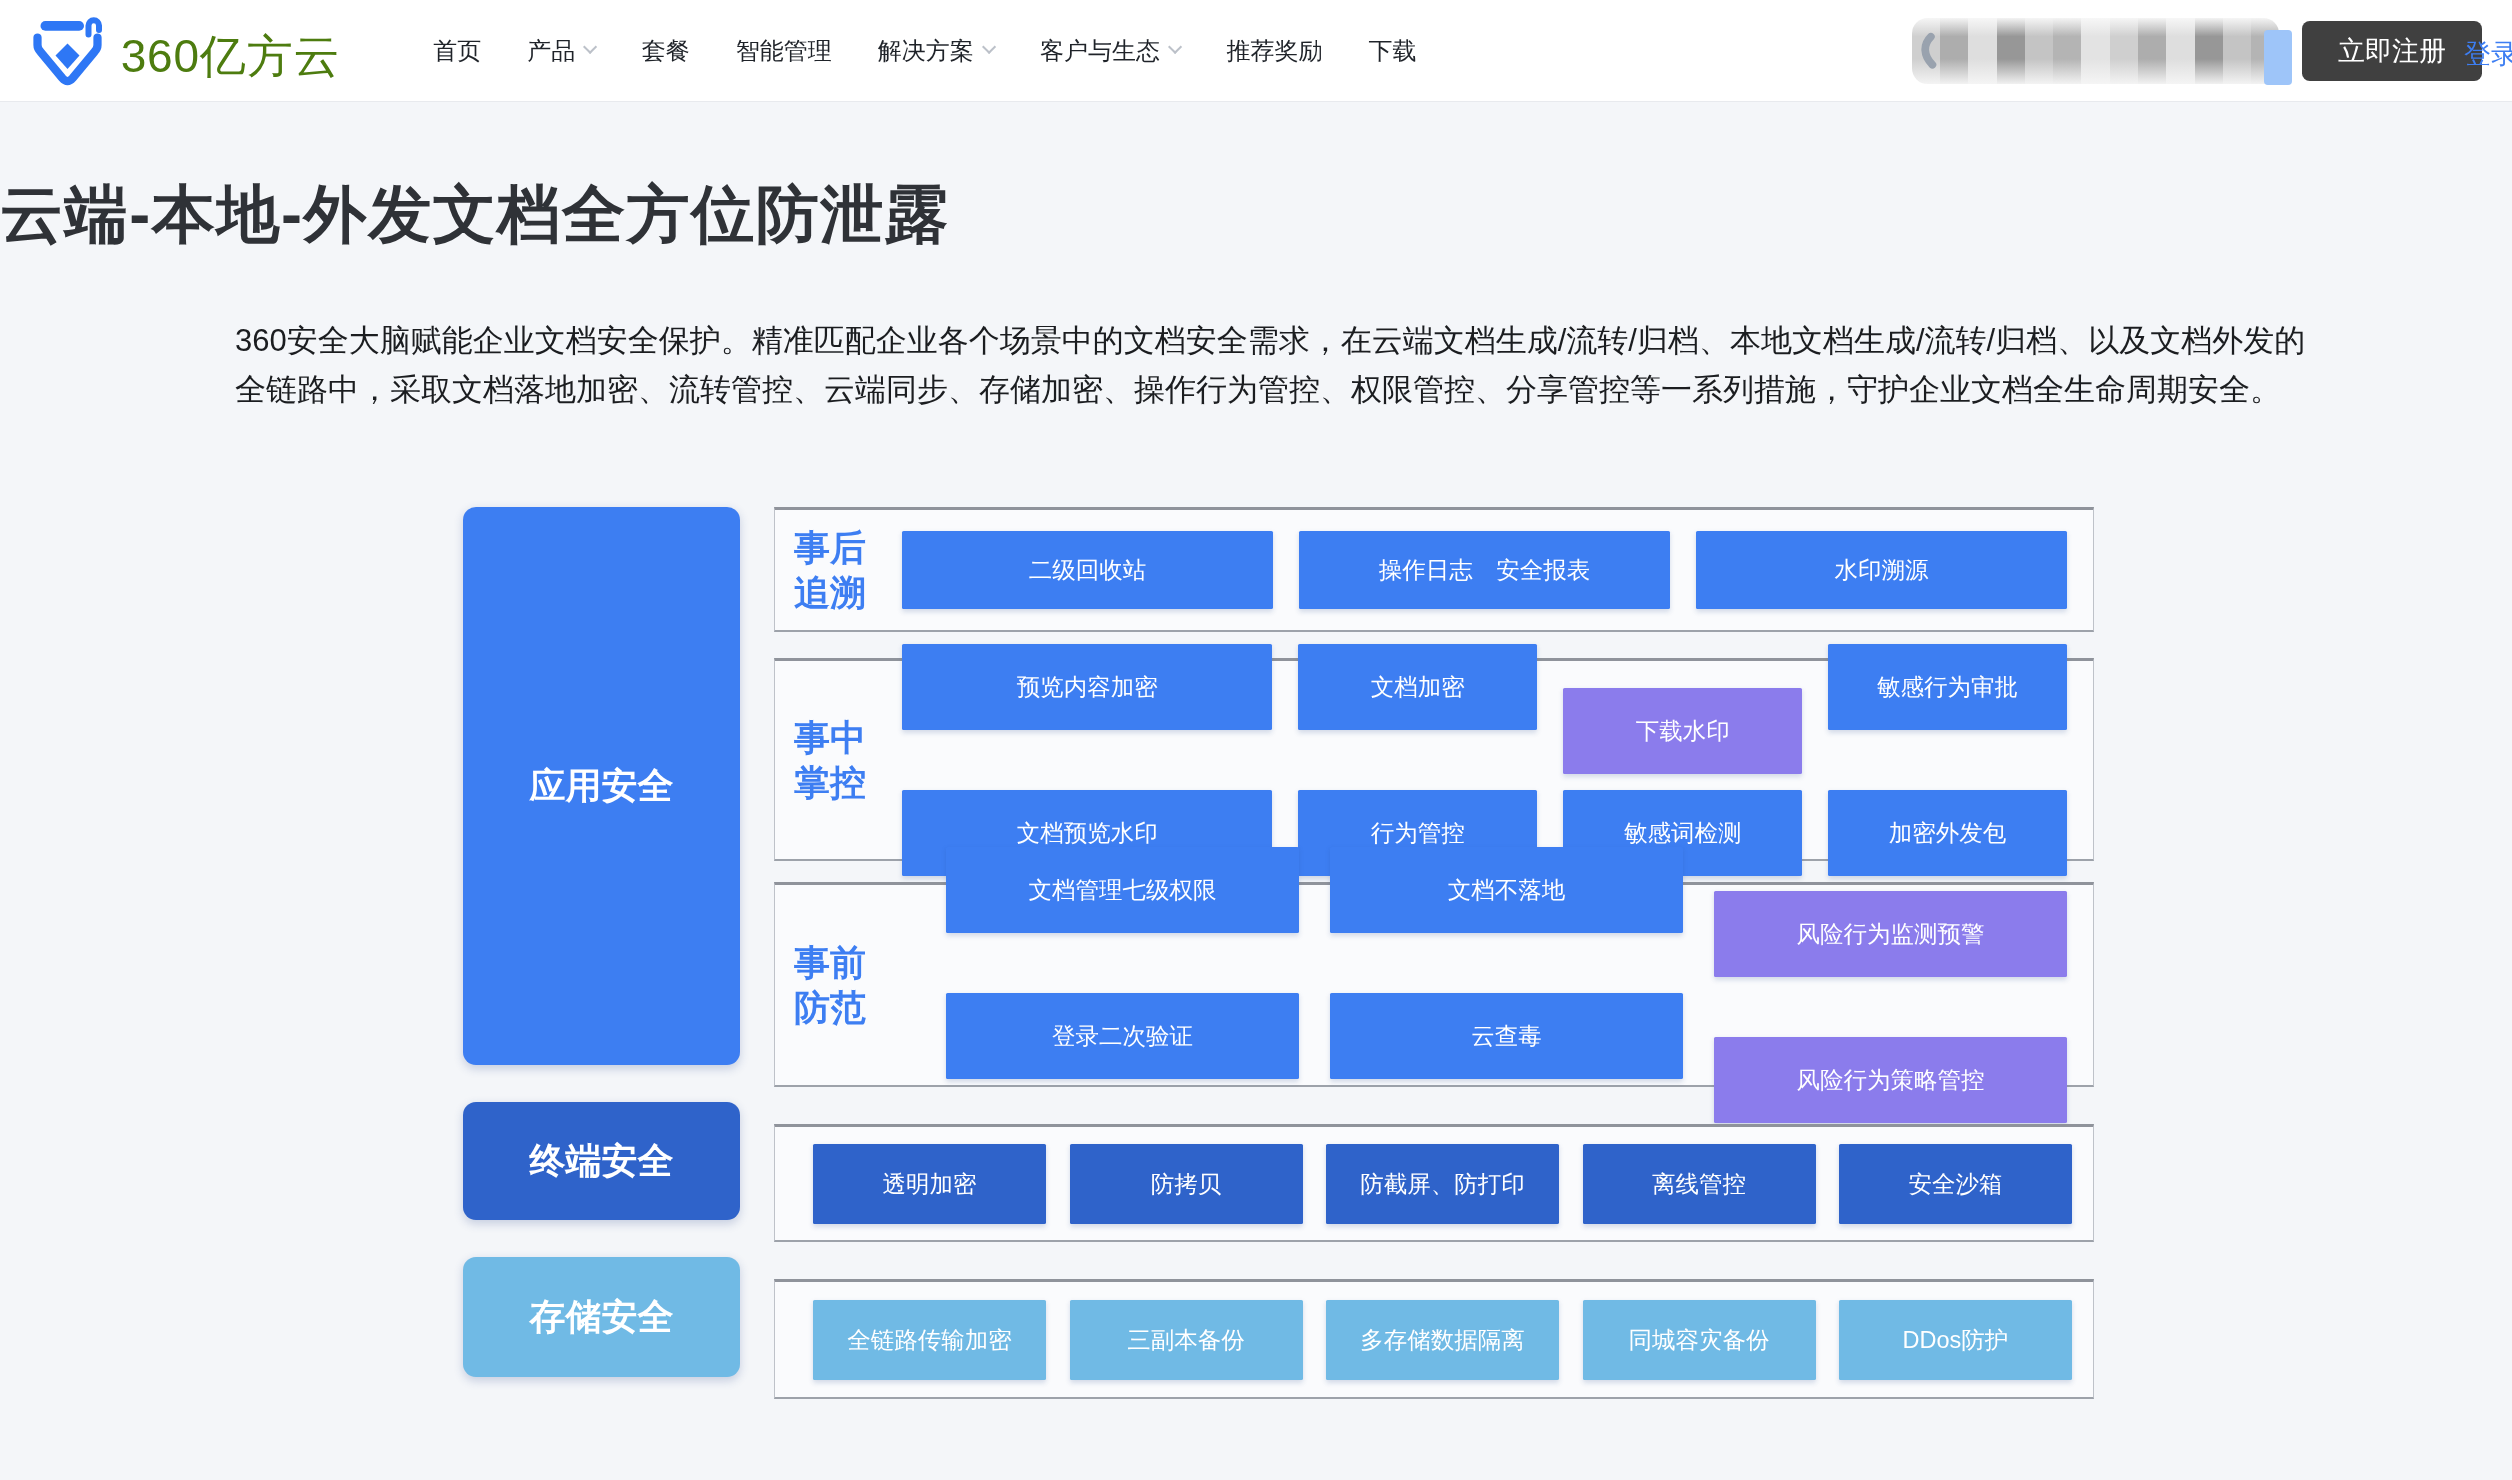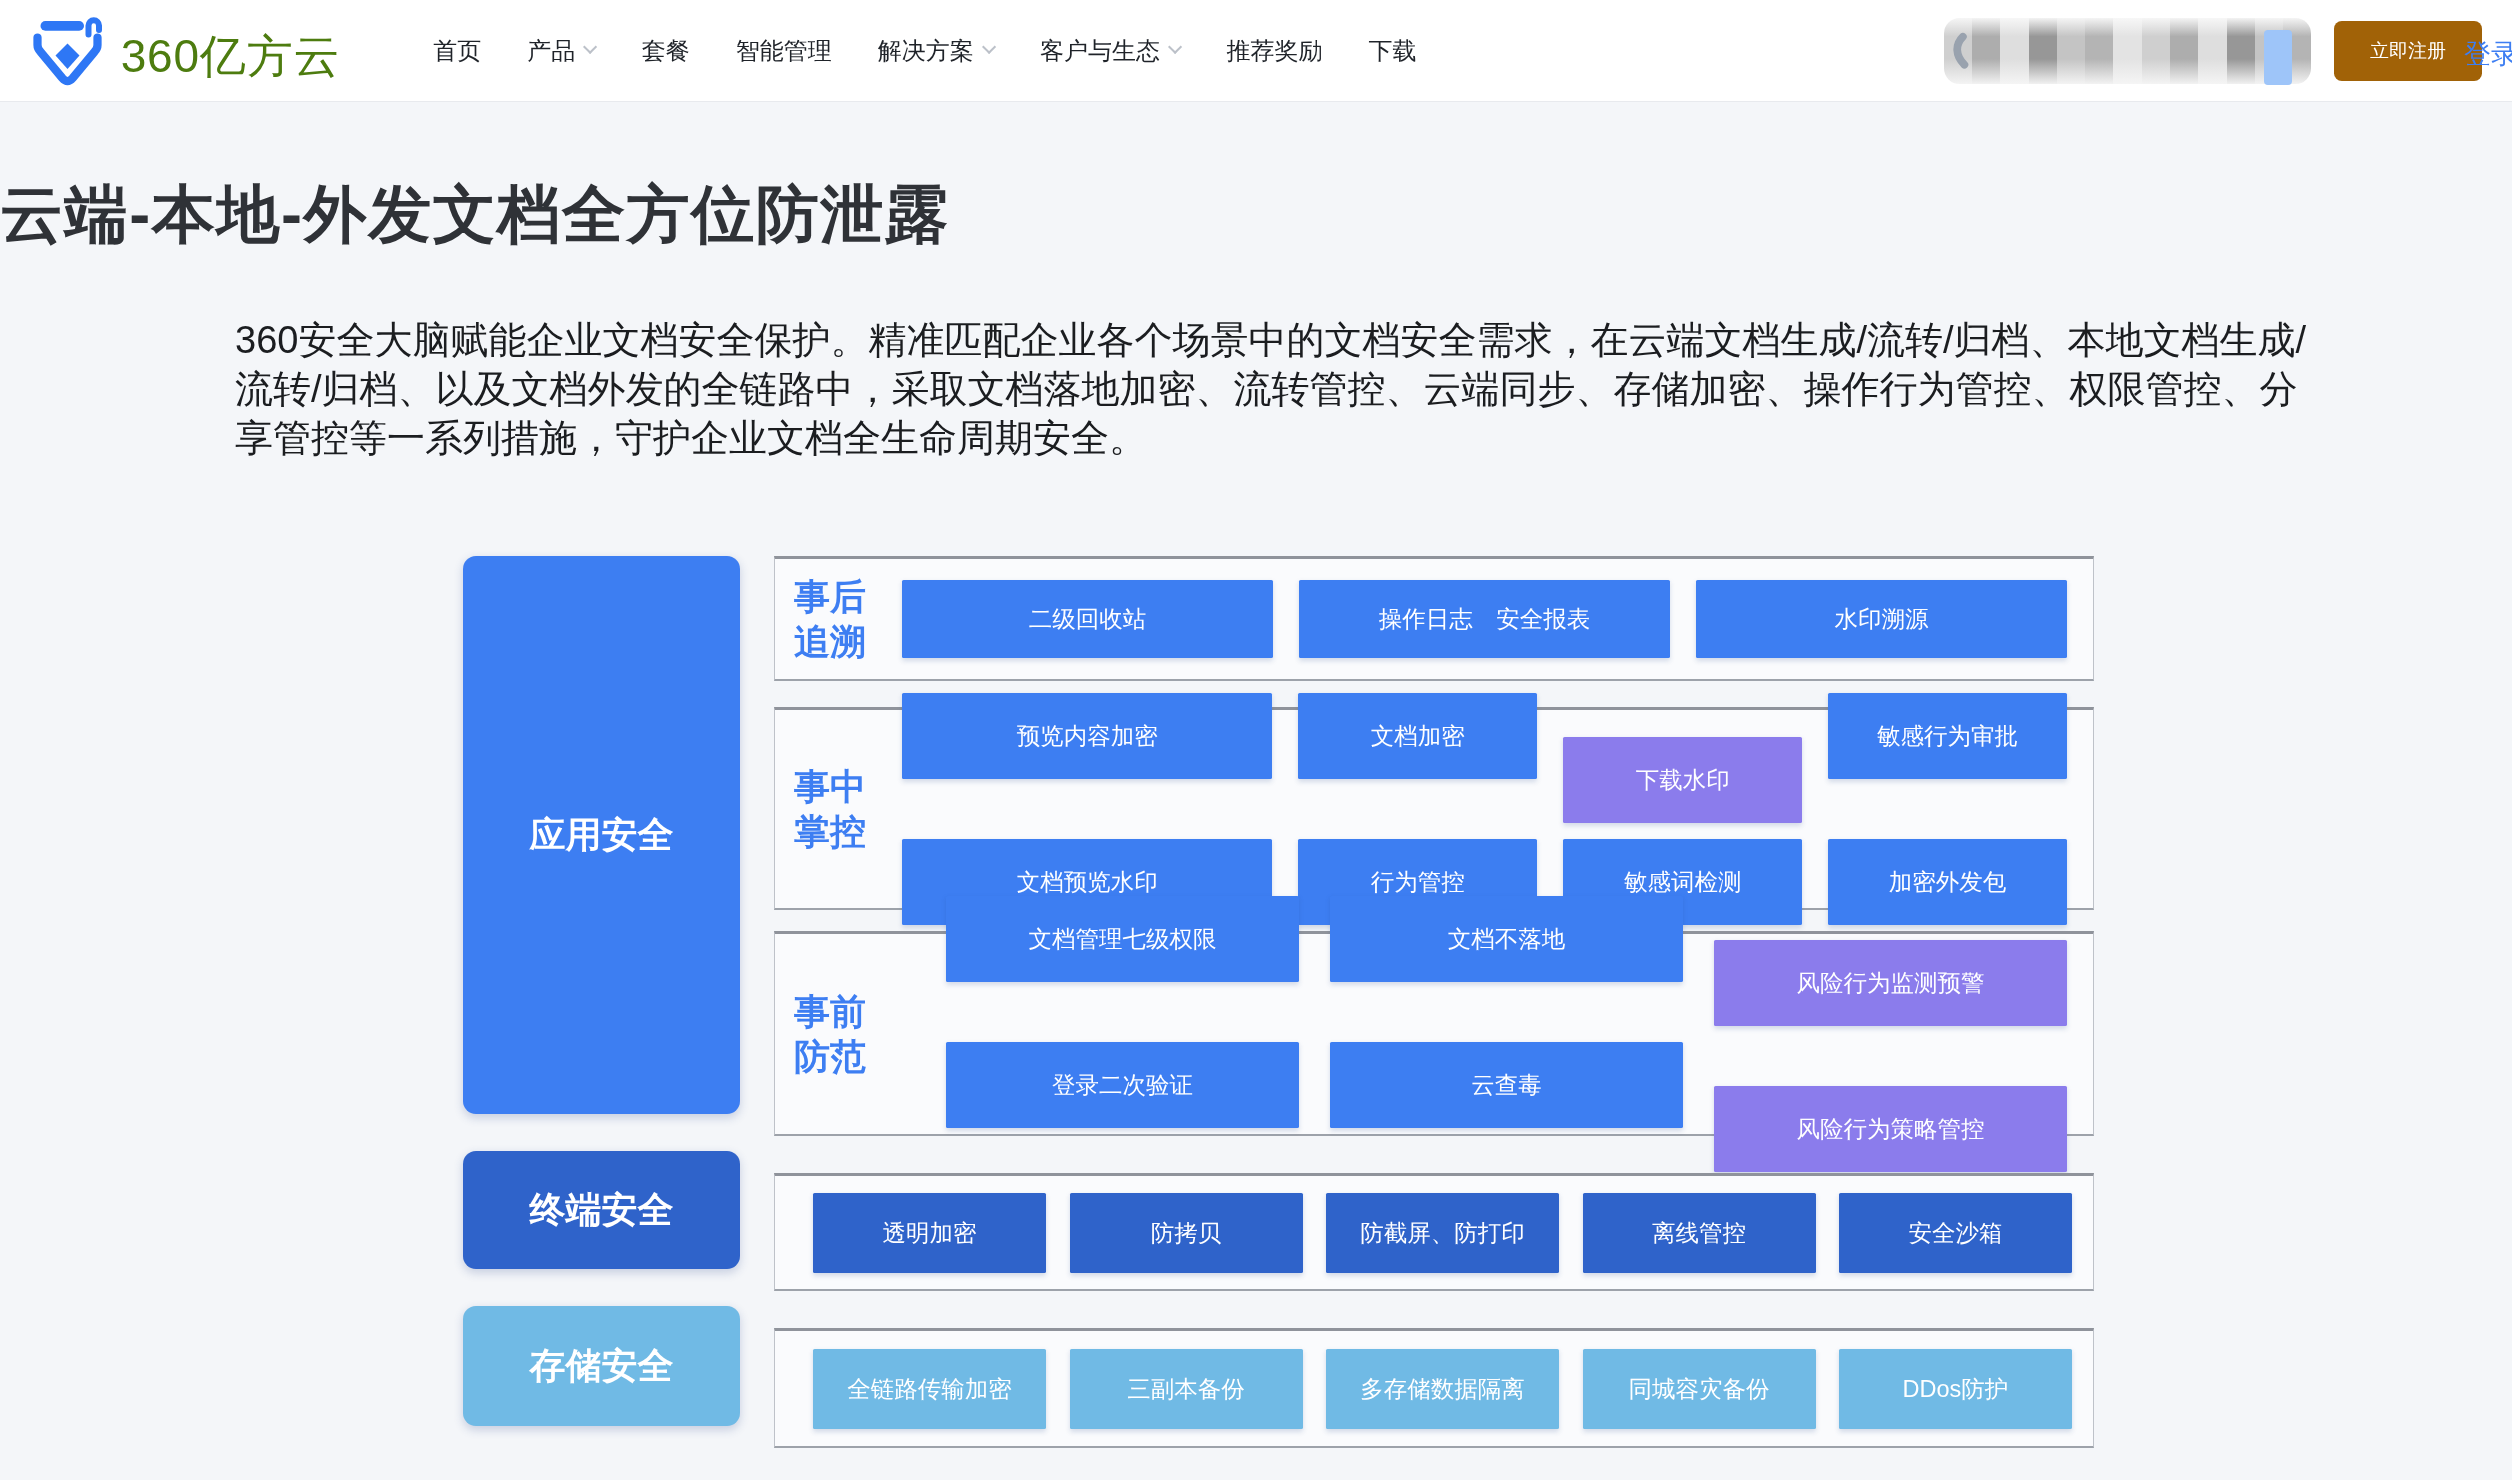--- a/index.html
+++ b/index.html
@@ -25,28 +25,28 @@
   .phone-blur {
     position:relative; width:367px; height:66px; border-radius:15.7px; overflow:hidden;
     background:
       linear-gradient(180deg, rgba(248,248,248,.95) 0%, rgba(248,248,248,0) 28%, rgba(255,255,255,0) 62%, rgba(246,246,246,.95) 100%),
       repeating-linear-gradient(90deg,#CFCFCF 0 28px,#ADADAD 28px 56px,#DEDEDE 56px 85px,#979797 85px 113px,#C4C4C4 113px 141px,#B4B4B4 141px 169px,#E3E3E3 169px 198px);
   }
   .phone-icon { position:absolute; left:7.8px; top:14px; }
   .blur-frag { position:absolute; left:2264px; top:30px; width:28px; height:55px; background:#9EC5F9; border-radius:3.9px; }
   .register-btn {
     margin-left:23px; height:60px; line-height:60px; padding:0 36px;
-    background:#a16207; color:#FFFFFF; font-size:19px; border:none; border-radius:7.8px; cursor:pointer;
+    background:#404040; color:#FFFFFF; font-size:27px; border:none; border-radius:7.8px; cursor:pointer;
   }
   .login-link { position:absolute; left:2464px; top:36px; font-size:27px; color:#3D7EF2; text-decoration:underline; text-decoration-color:rgba(61,126,242,.0); cursor:pointer; white-space:nowrap; }
 
   
   .main { padding-top:78px; }
   .hero-title { text-align:left; font-size:63px; font-weight:bold; color:#2F3237; letter-spacing:1.6px; line-height:1.1; }
-  .hero-desc { width:2079px; margin:67px 0 0 235px; font-size:38px; line-height:49px; color:#1B1D20; }
+  .hero-desc { width:2079px; margin:67px 0 0 235px; font-size:31px; line-height:49px; color:#1B1D20; }
 
   
   .diagram { display:flex; gap:34px; margin:93px 0 0 463px; width:1632px; }
 
   .side-col { width:277px; display:flex; flex-direction:column; }
   .side-block {
     display:flex; flex-direction:row; align-items:center; justify-content:center;
     color:#FFFFFF; font-size:36px; font-weight:bold; line-height:58px;
     border-radius:13px; box-shadow:0 3.9px 9.4px rgba(40,70,140,.22);
   }

